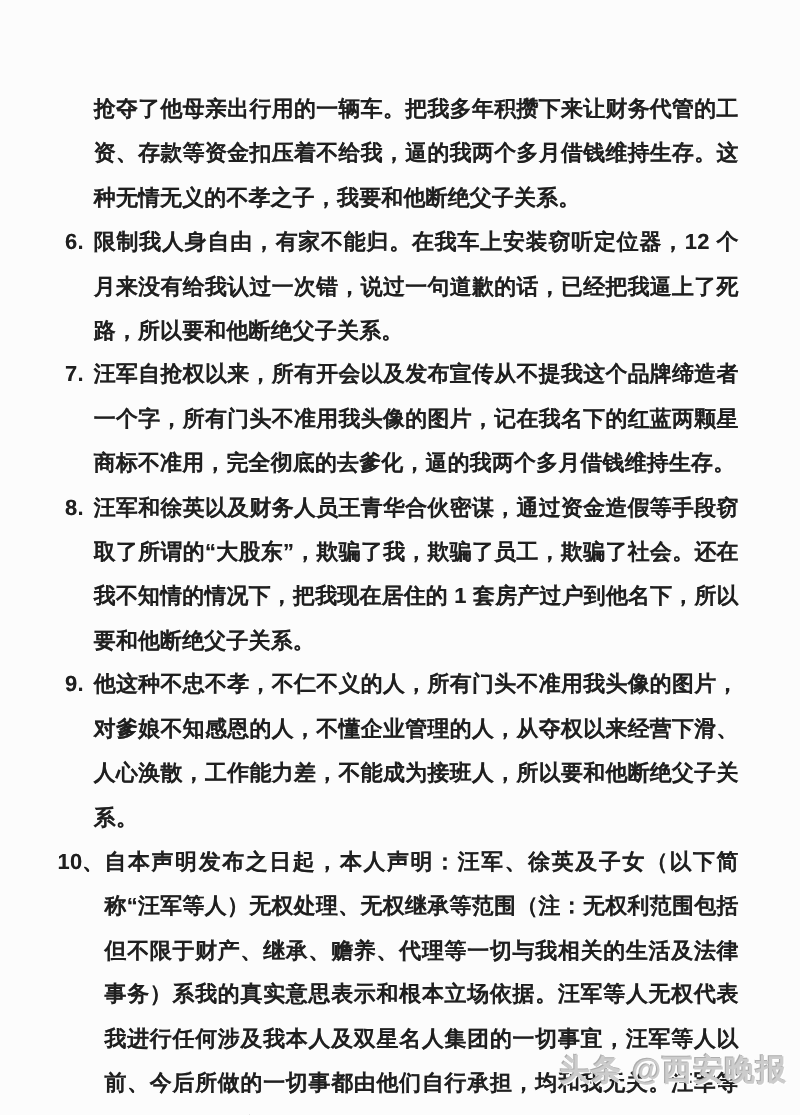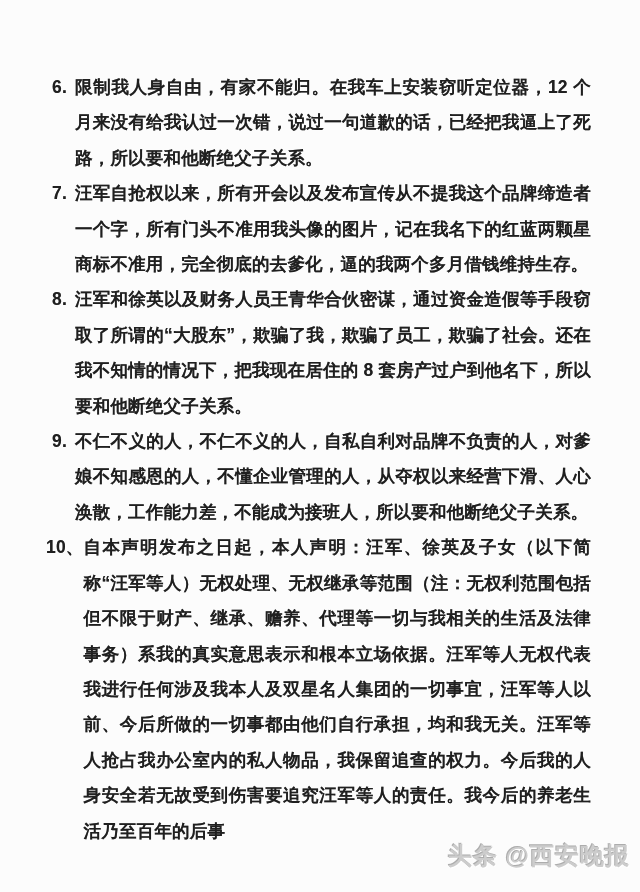--- a/index.html
+++ b/index.html
@@ -53,39 +53,43 @@
     color: #cccccc;
     letter-spacing: 1px;
     text-shadow: -1px -1px 0 #adadad, 1px 1px 0 #ffffff;
   }
 </style>
 </head>
 <body>
 
 <div class="doc">
 
+  <div class="para">
+    <span class="num"></span>
+    <span class="para-text">抢夺了他母亲出行用的一辆车。把我多年积攒下来让财务代管的工资、存款等资金扣压着不给我，逼的我两个多月借钱维持生存。这种无情无义的不孝之子，我要和他断绝父子关系。</span>
+  </div>
 
   <div class="para">
     <span class="num">6.</span>
     <span class="para-text">限制我人身自由，有家不能归。在我车上安装窃听定位器，12 个月来没有给我认过一次错，说过一句道歉的话，已经把我逼上了死路，所以要和他断绝父子关系。</span>
   </div>
 
   <div class="para">
     <span class="num">7.</span>
     <span class="para-text">汪军自抢权以来，所有开会以及发布宣传从不提我这个品牌缔造者一个字，所有门头不准用我头像的图片，记在我名下的红蓝两颗星商标不准用，完全彻底的去爹化，逼的我两个多月借钱维持生存。</span>
   </div>
 
   <div class="para">
     <span class="num">8.</span>
-    <span class="para-text">汪军和徐英以及财务人员王青华合伙密谋，通过资金造假等手段窃取了所谓的“大股东”，欺骗了我，欺骗了员工，欺骗了社会。还在我不知情的情况下，把我现在居住的 8 套房产过户到他名下，所以要和他断绝父子关系。</span>
+    <span class="para-text">汪军和徐英以及财务人员王青华合伙密谋，通过资金造假等手段窃取了所谓的“大股东”，欺骗了我，欺骗了员工，欺骗了社会。还在我不知情的情况下，把我现在居住的 1 套房产过户到他名下，所以要和他断绝父子关系。</span>
   </div>
 
   <div class="para">
     <span class="num">9.</span>
-    <span class="para-text">不仁不义的人，不仁不义的人，自私自利对品牌不负责的人，对爹娘不知感恩的人，不懂企业管理的人，从夺权以来经营下滑、人心涣散，工作能力差，不能成为接班人，所以要和他断绝父子关系。</span>
+    <span class="para-text">他这种不忠不孝，不仁不义的人，所有门头不准用我头像的图片，对爹娘不知感恩的人，不懂企业管理的人，从夺权以来经营下滑、人心涣散，工作能力差，不能成为接班人，所以要和他断绝父子关系。</span>
   </div>
 
   <div class="para">
     <span class="num wide">10、</span>
     <span class="para-text">自本声明发布之日起，本人声明：汪军、徐英及子女（以下简称“汪军等人）无权处理、无权继承等范围（注：无权利范围包括但不限于财产、继承、赡养、代理等一切与我相关的生活及法律事务）系我的真实意思表示和根本立场依据。汪军等人无权代表我进行任何涉及我本人及双星名人集团的一切事宜，汪军等人以前、今后所做的一切事都由他们自行承担，均和我无关。汪军等人抢占我办公室内的私人物品，我保留追查的权力。今后我的人身安全若无故受到伤害要追究汪军等人的责任。我今后的养老生活乃至百年的后事</span>
   </div>
 
 </div>
 
 <div class="watermark">头条 @西安晚报</div>

